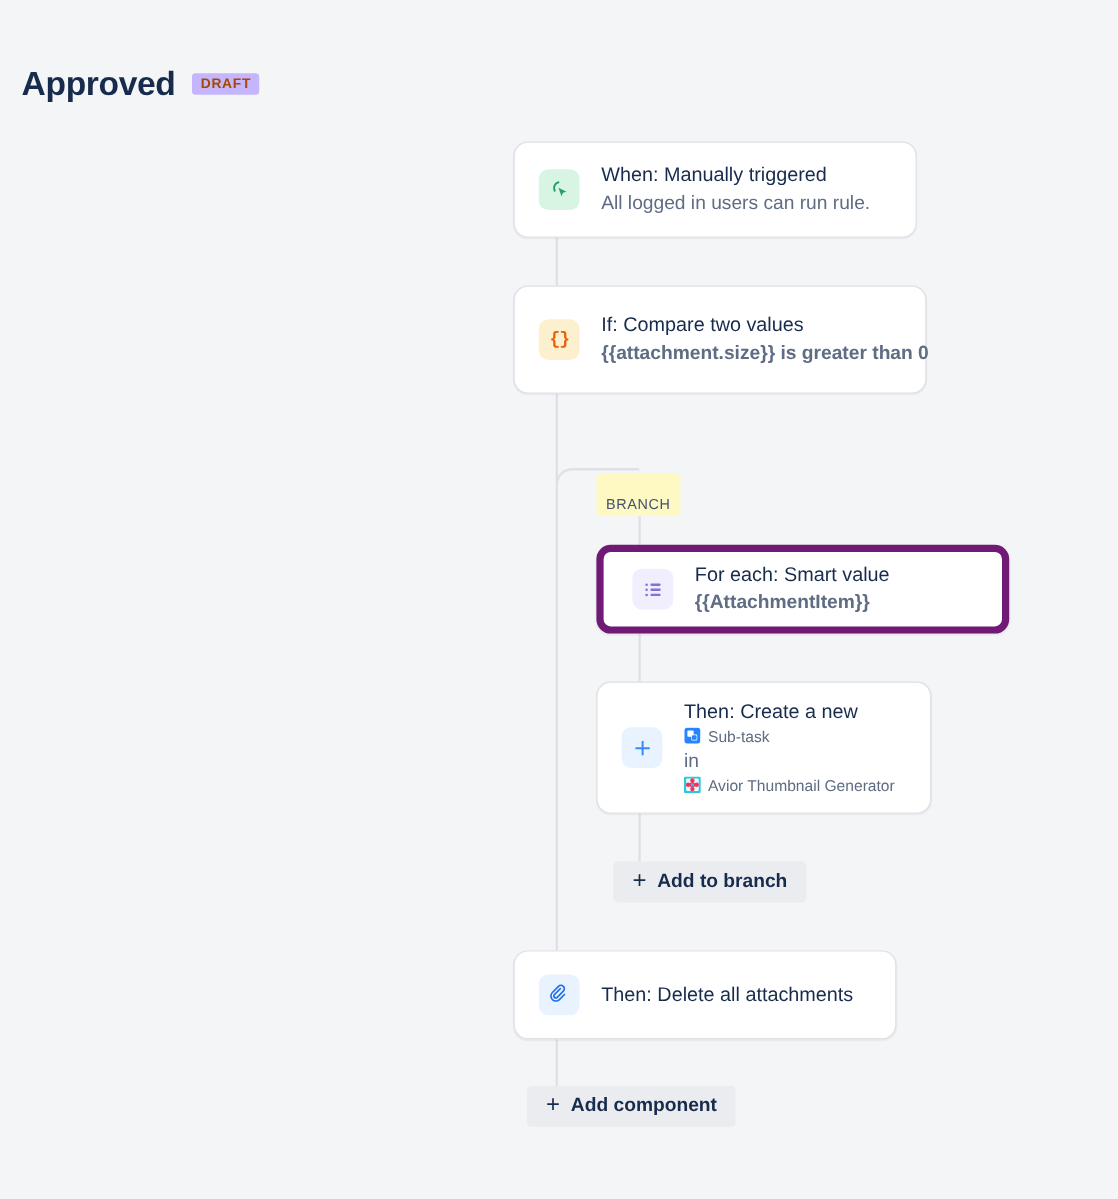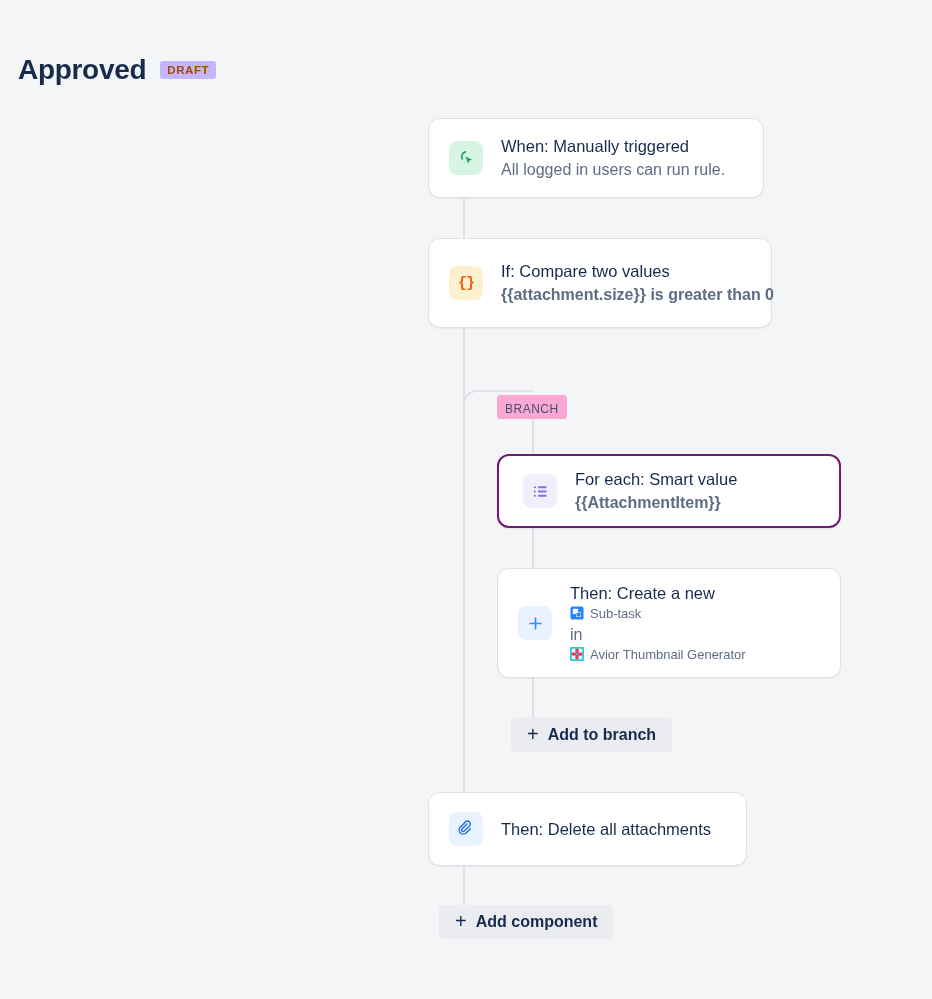--- a/index.html
+++ b/index.html
@@ -73,21 +73,21 @@
     position: absolute;
     background: #ffffff;
     border: 1px solid #dfe1e6;
     border-radius: 12px;
     display: flex;
     align-items: center;
     padding: 0 20px;
     box-shadow: 0 1px 1px rgba(9,30,66,0.06);
   }
   .node.selected {
-    border: 2px solid #701a75;
+    border: 6px solid #701a75;
     box-shadow: 0 1px 2px rgba(9,30,66,0.08);
     padding-left: 24px;
   }
 
   .node-icon {
     width: 34px;
     height: 34px;
     border-radius: 8px;
     flex: 0 0 34px;
     display: flex;
@@ -134,25 +134,25 @@
     width: 14px;
     height: 14px;
     flex: 0 0 14px;
     border-radius: 2px;
     display: inline-block;
   }
 
   
   .branch-pill {
     position: absolute;
-    background: #f9a8d4;
+    background: #fef9c3;
     color: #42526e;
     font-size: 12px;
     letter-spacing: 0.5px;
-    padding: 7px 8px 2px 8px;
+    padding: 18px 8px 2px 8px;
     border-radius: 3px;
     line-height: 1.25;
   }
 
   
   .add-btn {
     position: absolute;
     background: #ebecf0;
     border: none;
     border-radius: 4px;
@@ -230,21 +230,21 @@
         <rect x="8.5" y="10.6" width="12" height="2.8" rx="1.2" fill="#8270db"></rect>
         <rect x="8.5" y="16.6" width="12" height="2.8" rx="1.2" fill="#8270db"></rect>
       </svg>
     </div>
     <div class="node-body">
       <div class="node-title">For each: Smart value</div>
       <div class="node-sub bold">{{AttachmentItem}}</div>
     </div>
   </div>
 
-  <div class="node" style="left:497px; top:568px; width:344px; height:110px;">
+  <div class="node" style="left:497px; top:568px; width:279px; height:110px;">
     <div class="node-icon icon-lblue">
       <svg width="17" height="17" viewBox="0 0 24 24">
         <path d="M12 4.5v15M4.5 12h15" stroke="#388bff" stroke-width="2.4" stroke-linecap="round"></path>
       </svg>
     </div>
     <div class="node-body">
       <div class="node-title">Then: Create a new</div>
       <div class="node-sub-row">
         <span class="mini-icon">
           <svg width="14" height="14" viewBox="0 0 16 16">

